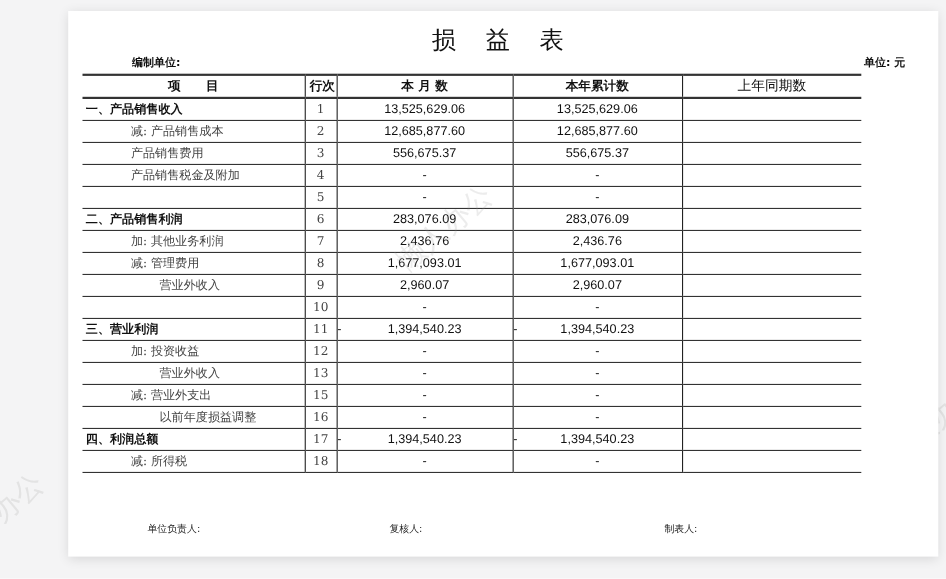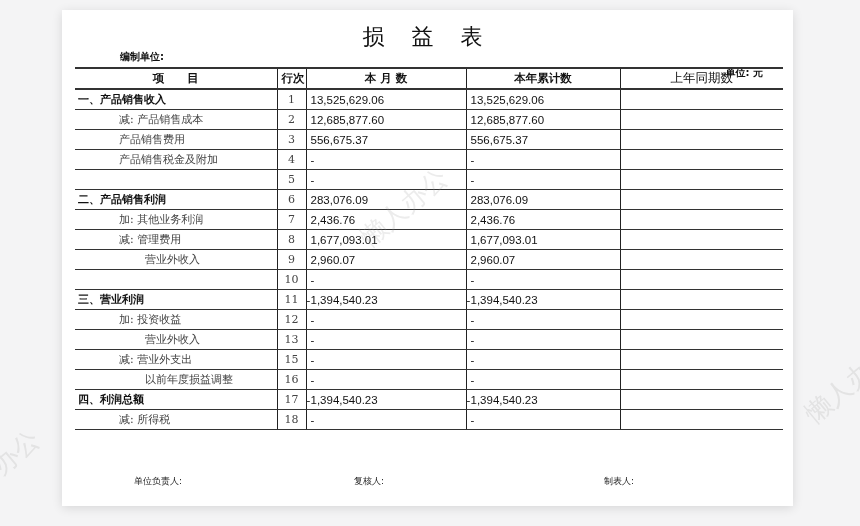--- a/index.html
+++ b/index.html
@@ -3,49 +3,49 @@
 <meta charset="utf-8">
 <style>
   html, body { margin:0; padding:0; }
   body {
     width:860px; height:526px; overflow:hidden; position:relative;
     background:#f4f4f5;
     font-family:"DejaVu Sans","Liberation Sans",sans-serif;
     color:#111;
   }
   .paper {
-    position:absolute; left:62px; top:10px; width:731px; height:496px;
+    position:absolute; left:62px; top:10px; width:791px; height:496px;
     background:#fff;
     box-shadow:0 2px 10px rgba(0,0,0,0.12);
   }
   .title {
     position:absolute; left:0; right:0; top:12px; text-align:center;
     font-family:"DejaVu Serif","Liberation Serif",serif;
     font-size:22px; letter-spacing:10px; color:#111;
   }
   .meta { position:absolute; top:40px; font-size:10px; font-weight:bold; color:#111; }
   .meta.left { left:18px;margin-left:40px; }
   .meta.center { left:0; right:0; text-align:center; font-weight:normal; }
-  .meta.right { right:30px;margin-top:16px; }
+  .meta.right { right:30px; }
   table.sheet {
     position:absolute; left:13px; top:57px; width:708px;
     border-collapse:collapse; table-layout:fixed;
     font-size:11px;
   }
   table.sheet th, table.sheet td {
     height:19px; padding:0 4px; border-bottom:1.5px solid #333;
     border-left:1.3px solid #222; white-space:nowrap; overflow:hidden;
   }
   table.sheet tr th:first-child, table.sheet tr td:first-child { border-left:none; }
   table.sheet th { border-top:2px solid #333; border-bottom:2px solid #333; font-weight:bold; font-size:11.5px; }
   table.sheet th.plain { font-weight:normal; font-size:12.5px; }
   td.item { font-family:"DejaVu Serif","Liberation Serif",serif; color:#444; font-size:11px; }
   td.item.bold { font-family:"DejaVu Sans","Liberation Sans",sans-serif; color:#111; font-weight:bold; }
   td.lineno { text-align:center; font-family:"DejaVu Serif","Liberation Serif",serif; color:#444; }
-  td.num { text-align:left; font-family:"Liberation Sans",sans-serif; position:relative; font-size:11.5px; }
+  td.num { text-align:center; font-family:"Liberation Sans",sans-serif; position:relative; font-size:11.5px; }
   td.num .sign { position:absolute; left:0; top:4px; }
   .footer { position:absolute; top:465px; font-size:9px; color:#222; }
   .wm {
     position:absolute; color:rgba(150,150,150,0.18); font-size:26px;
     transform:rotate(-40deg); pointer-events:none; white-space:nowrap;
     font-family:"DejaVu Sans",sans-serif;
   }
 </style>
 </head>
 <body>

